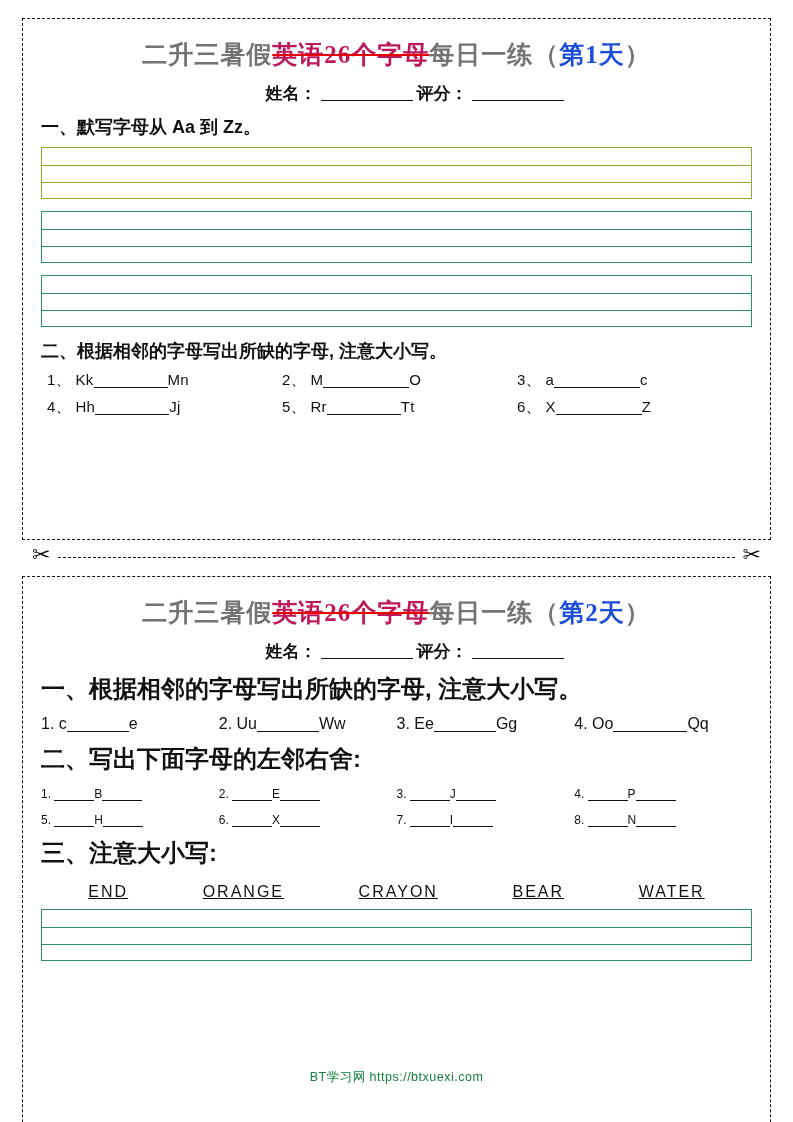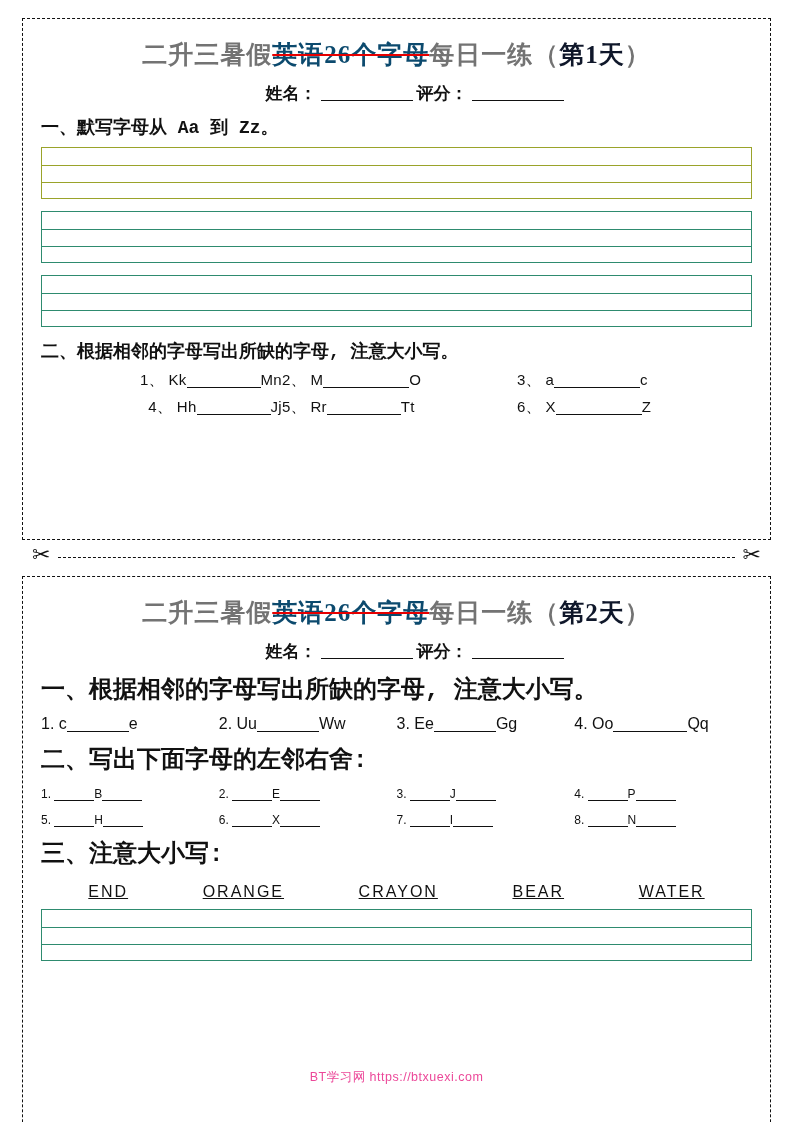--- a/index.html
+++ b/index.html
@@ -43,46 +43,46 @@
     font-family: "Liberation Serif", serif;
     font-weight: bold;
     font-size: 25px;
     letter-spacing: 1px;
     white-space: nowrap;
     margin: 6px 0 2px 0;
     line-height: 1.25;
   }
   .title .blk { color: #737373; }
   .title .red {
-    color: #0c4a6e;
+    color: #be185d;
     text-decoration: line-through;
     text-decoration-color: #e60000;
   }
-  .title .blue { color: #0f172a; }
+  .title .blue { color: #1d4ed8; }
 
   
   .namerow {
     font-family: Liberation Sans, sans-serif;
     font-weight: bold;
     font-size: 17px;
     text-align: center;
     margin: 12px 0 4px 0;
     padding-left: 40px;
   }
   .namerow .u {
     display: inline-block;
     border-bottom: 1.3px solid #111;
     width: 92px;
     margin: 0 4px;
     vertical-align: -2px;
   }
 
   
   .sec {
-    font-family: Liberation Mono, monospace;
+    font-family: Liberation Sans, sans-serif;
     font-weight: bold;
     font-size: 18px;
     margin: 10px 0 8px 0;
   }
   .sec.big { font-size: 24px; }
 
   
   .stave {
     border: 1px solid #2e8b6f;
     box-sizing: border-box;
@@ -109,21 +109,21 @@
     display: flex;
     font-size: 15px;
     font-family: "Liberation Sans", sans-serif;
     margin: 8px 0 6px 0;
     letter-spacing: 0.3px;
   }
   .qrow .cell {
     flex: 1;
     white-space: nowrap;
   }
-  .qrow .cell.c1 { padding-left: 6px; text-align: right; }
+  .qrow .cell.c1 { padding-left: 6px; }
   .u-s  { display:inline-block; border-bottom:1.3px solid #111; width: 62px; vertical-align:-3px; }
   .u-m  { display:inline-block; border-bottom:1.3px solid #111; width: 74px; vertical-align:-3px; }
   .u-l  { display:inline-block; border-bottom:1.3px solid #111; width: 86px; vertical-align:-3px; }
   .u-xs { display:inline-block; border-bottom:1.3px solid #111; width: 40px; vertical-align:-3px; }
 
   
   .qrow2 {
     display: flex;
     font-size: 16px;
     margin: 10px 0 6px 0;
@@ -169,21 +169,21 @@
   .divider .sc.left { left: 10px; }
   .divider .sc.right { right: 10px; }
 
   
   .watermark {
     position: absolute;
     bottom: 36px;
     left: 0;
     right: 0;
     text-align: center;
-    color: #ec4899;
+    color: #15803d;
     font-size: 12.5px;
     letter-spacing: 0.5px;
   }
 </style>
 </head>
 <body>
 
 <div class="page">
 
   <div class="card first">

